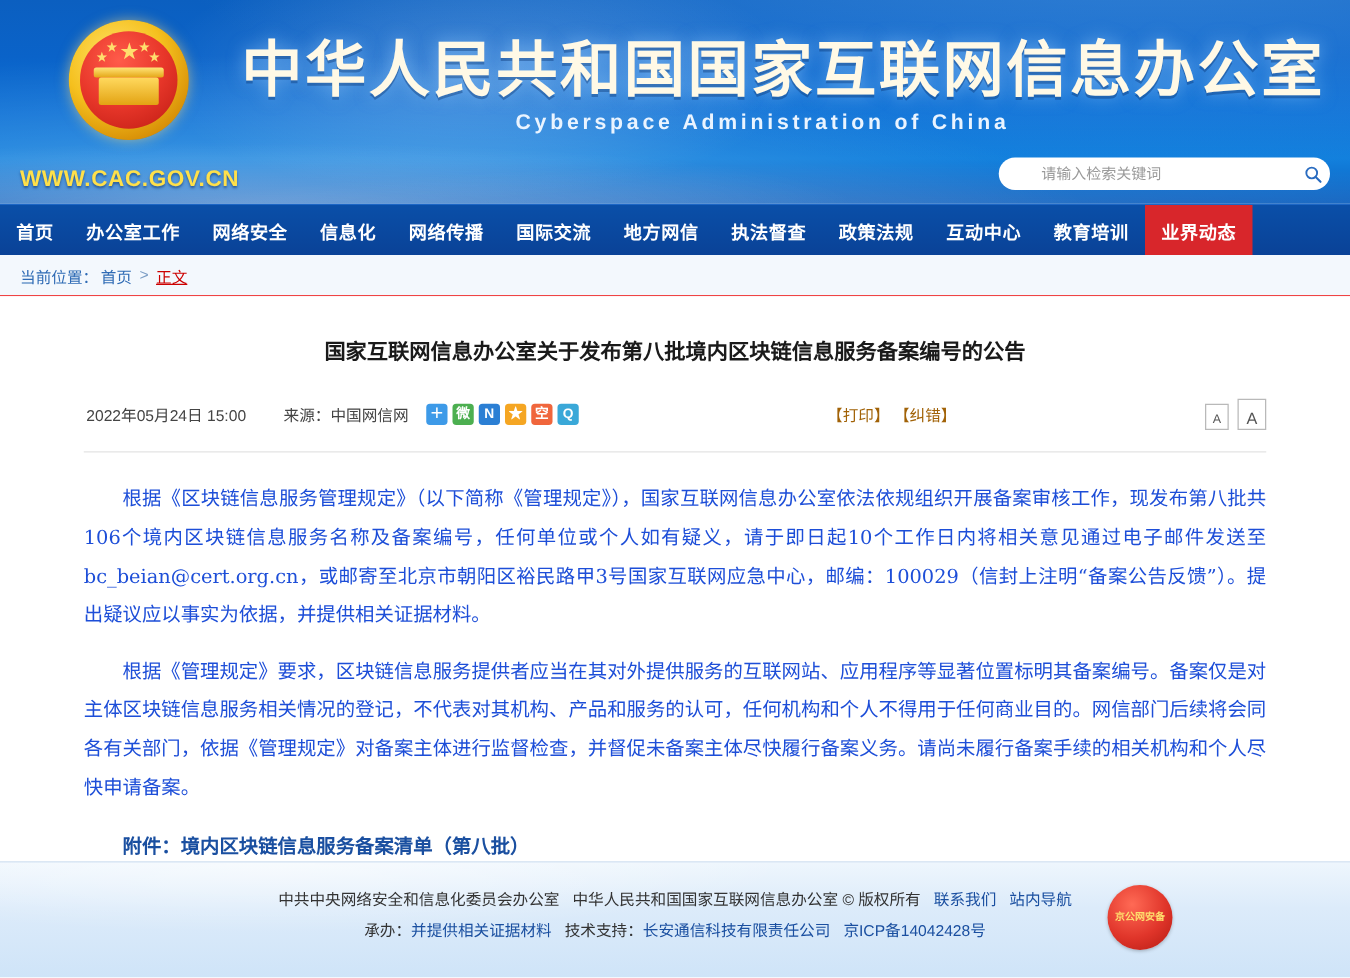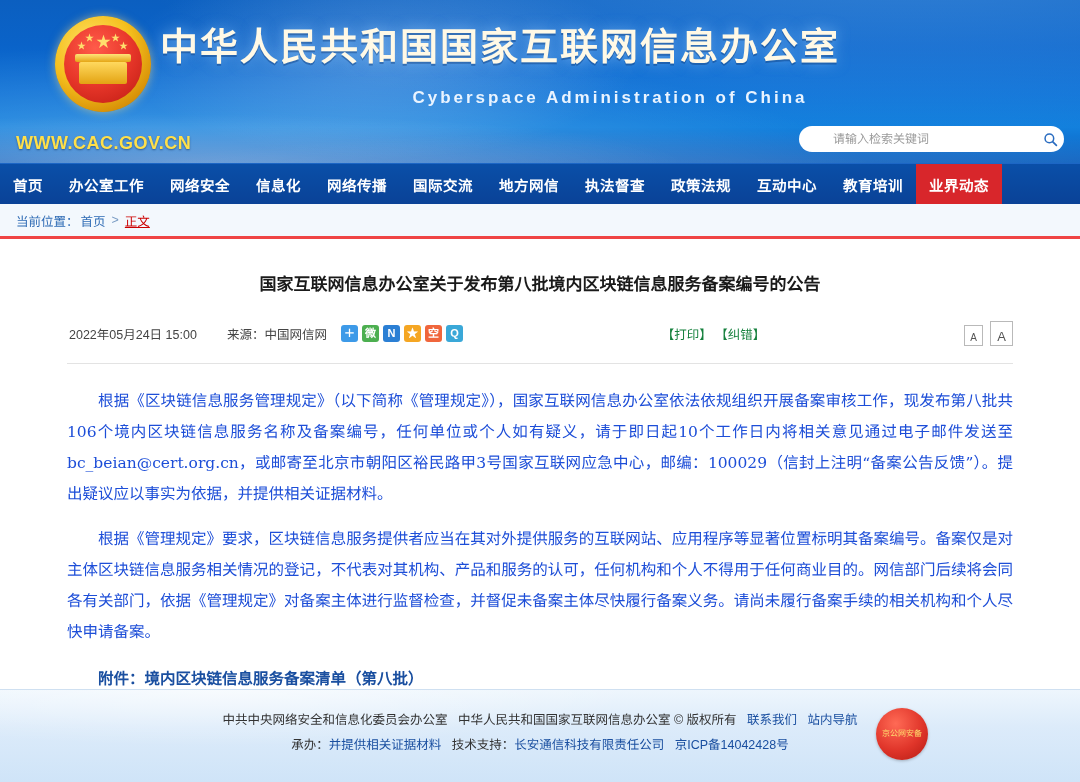--- a/index.html
+++ b/index.html
@@ -100,24 +100,24 @@
   .emblem .s1 { left: 22px; top: 26px; }
   .emblem .s2 { left: 30px; top: 18px; }
   .emblem .s3 { left: 56px; top: 18px; }
   .emblem .s4 { left: 64px; top: 26px; }
 
   .title-cn {
     position: absolute;
     left: 160px;
     top: 16px;
     width: 900px;
-    text-align: left;
+    text-align: right;
     font-family: "DejaVu Serif", "Liberation Serif", serif;
     font-weight: bold;
-    font-size: 38px;
+    font-size: 49px;
     letter-spacing: 2px;
     color: #fff9e6;
     text-shadow: 0 2px 0 rgba(0,40,100,0.35), 0 0 14px rgba(160,210,255,0.6);
   }
   .title-en {
     position: absolute;
     left: 160px;
     top: 88px;
     width: 900px;
     text-align: center;
@@ -196,21 +196,21 @@
 
   
   .breadcrumb-bar {
     height: 32px;
     background: #f3f8fd;
     display: flex;
     align-items: center;
     padding-left: 16px;
     font-size: 12.5px;
     color: #2a5ca8;
-    border-bottom: 3px solid #ef4444;
+    border-bottom: 1px solid #ef4444;
   }
   .breadcrumb-bar .lbl { color: #2f6bb5; }
   .breadcrumb-bar a {
     color: #2f6bb5;
     text-decoration: none;
     margin: 0 2px;
   }
   .breadcrumb-bar a.cur {
     color: #c00;
     text-decoration: underline;
@@ -273,21 +273,21 @@
   .si-4 { background: #f5a623; }
   .si-5 { background: #f0663c; }
   .si-6 { background: #3aa8d8; }
 
   .meta-center {
     flex: 1;
     text-align: center;
     font-size: 12.5px;
     color: #333;
   }
-  .meta-center a { color: #15803d; text-decoration: none; }
+  .meta-center a { color: #a16207; text-decoration: none; }
   .font-tools {
     display: flex;
     align-items: flex-end;
     gap: 7px;
   }
   .ftool {
     border: 1px solid #b9b9b9;
     color: #555;
     background: #fff;
     cursor: pointer;
@@ -340,33 +340,33 @@
     position: absolute;
     left: 0; right: 0; top: 18px;
     text-align: center;
     font-size: 12.5px;
     color: #333;
     line-height: 2.0;
   }
   .footer .lines a { color: #1a4fa0; text-decoration: none; }
   .police-badge {
     position: absolute;
-    right: 152px;
+    right: 142px;
     top: 18px;
     width: 52px;
     height: 52px;
     border-radius: 50%;
     background: radial-gradient(circle at 38% 30%, #ff6a55 0%, #e0352a 55%, #b31a12 100%);
     box-shadow: 0 1px 3px rgba(0,0,0,0.25);
     display: flex;
     align-items: center;
     justify-content: center;
     color: #ffdf6d;
     font-size: 8px;
-    font-weight: normal;
+    font-weight: bold;
     text-align: center;
     line-height: 1.2;
     cursor: pointer;
   }
 </style>
 </head>
 <body>
 
 <div class="page">
 

